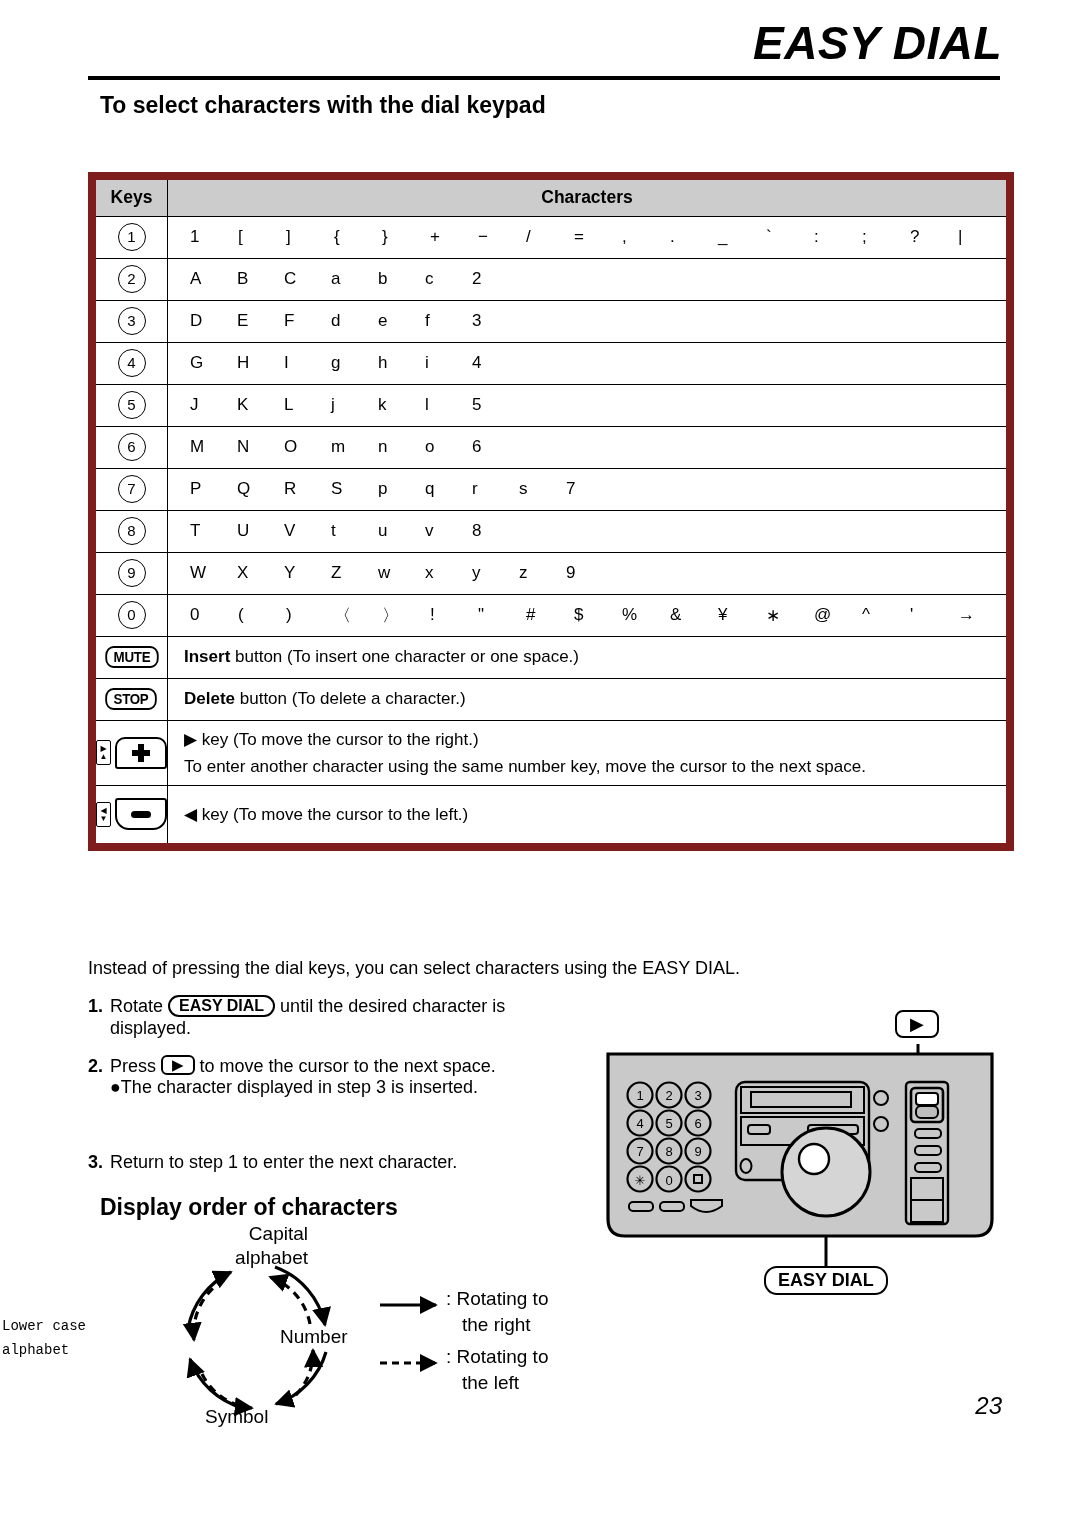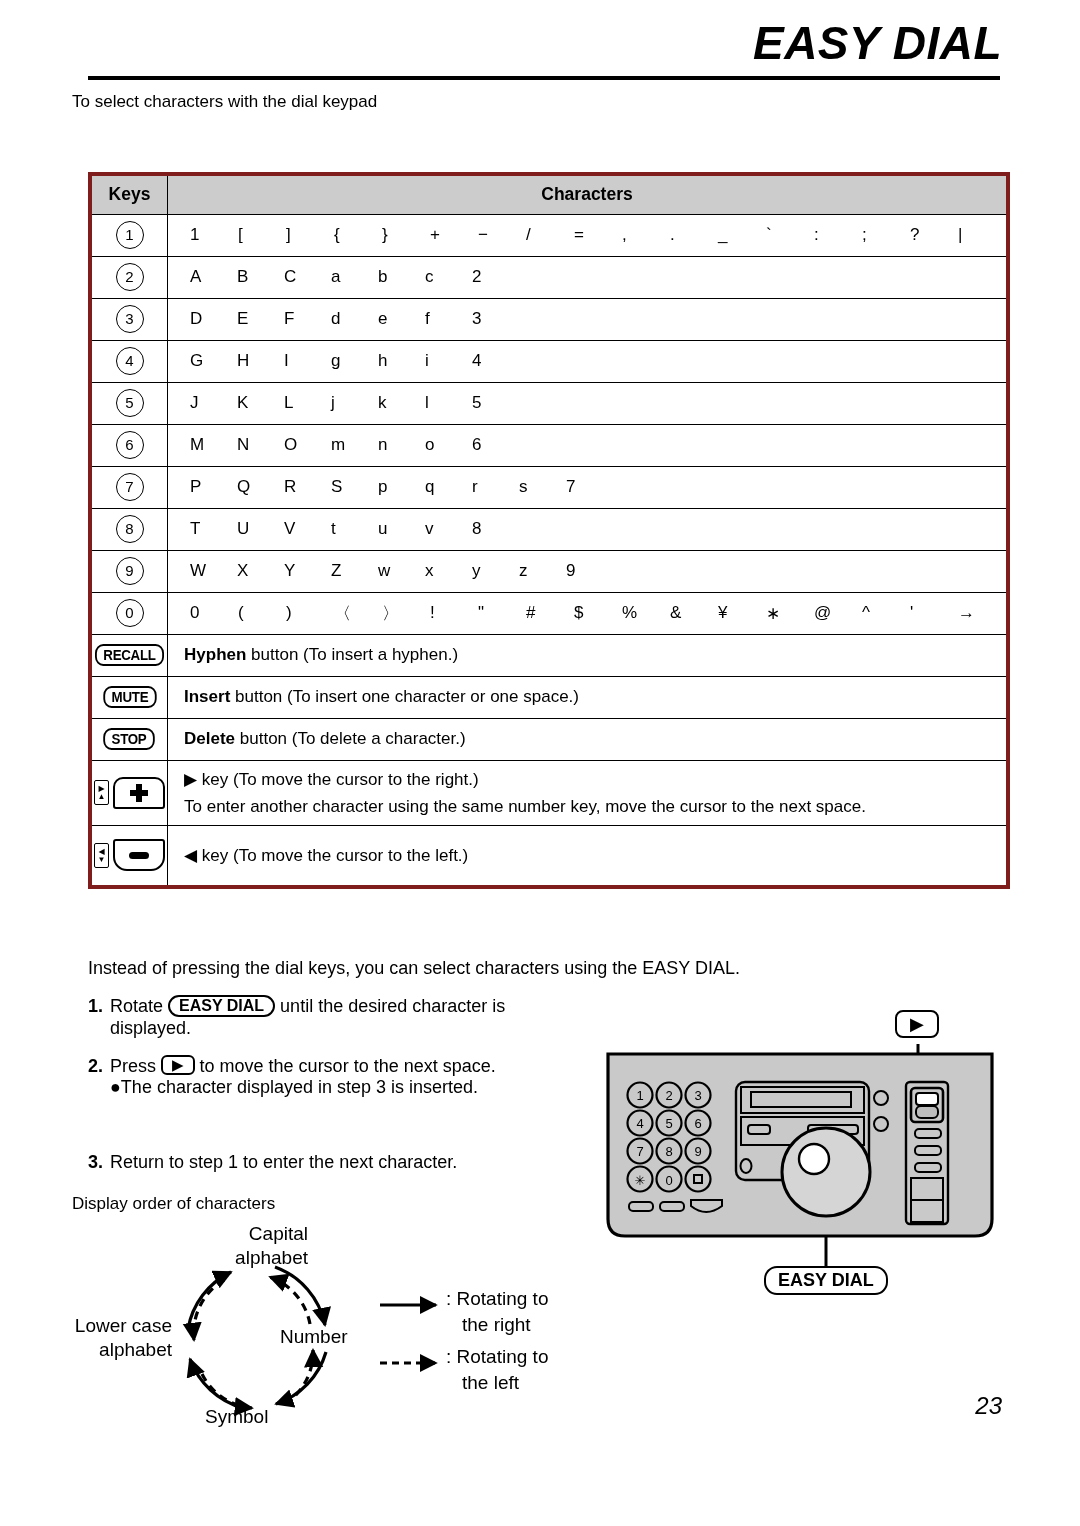--- a/index.html
+++ b/index.html
@@ -20,33 +20,33 @@
     font-size:46px; font-weight:bold; font-style:italic;
     letter-spacing:0.5px;
   }
   .hdr-rule {
     position:absolute; left:88px; top:76px; width:912px; height:4px;
     background:#000;
   }
 
   
   .h2 {
-    position:absolute; left:72px;
-    font-size:17px; font-weight:normal;
+    position:absolute; left:100px;
+    font-size:23px; font-weight:bold;
   }
   .para {
     position:absolute; left:88px;
     font-size:18px;
   }
 
   
   .tbl {
     position:absolute; left:88px; top:172px;
     width:912px;
-    border:4px solid #7f1d1d;
+    border:8px solid #7f1d1d;
     border-collapse:collapse;
   }
   .tbl td, .tbl th {
     border:1px solid #000;
     padding:0;
     vertical-align:middle;
   }
   .tbl .hd {
     background:#cccccc;
     font-size:17.5px; font-weight:bold;
@@ -330,24 +330,20 @@
               <span>¥</span>
               <span>∗</span>
               <span>@</span>
               <span>^</span>
               <span>'</span>
               <span>→</span>
             </div>
           </td>
         </tr>
         <tr>
-          <td class="key-cell"><span class="btnkey">RECALL</span></td>
-          <td class="desc-cell"><b>Hyphen</b><span> button (To insert a hyphen.)</span></td>
-        </tr>
-        <tr>
           <td class="key-cell"><span class="btnkey">MUTE</span></td>
           <td class="desc-cell"><b>Insert</b><span> button (To insert one character or one space.)</span></td>
         </tr>
         <tr>
           <td class="key-cell"><span class="btnkey">STOP</span></td>
           <td class="desc-cell"><b>Delete</b><span> button (To delete a character.)</span></td>
         </tr>
         <tr>
           <td class="navcell"><span class="navwrap">
               <span class="navsmall">
@@ -411,21 +407,21 @@
       <path d="M 201,176 A 62,62 0 0 0 229,122" fill="none" stroke="#000" stroke-width="3.2" stroke-dasharray="8,6" marker-end="url(#ahd)"></path>
       <path d="M 226,96 A 62,62 0 0 0 186,49" fill="none" stroke="#000" stroke-width="3.2" stroke-dasharray="8,6" marker-end="url(#ahd)"></path>
     </svg>
 
     <div style="position:absolute; left:114px; top:-6px; text-align:right; width:110px; font-size:19px; line-height:24px;">
       <div>Capital</div>
       <div>alphabet</div>
     </div>
     <div style="position:absolute; left:196px; top:98px; font-size:19px;">Number</div>
     <div style="position:absolute; left:121px; top:178px; font-size:19px;">Symbol</div>
-    <div style="position:absolute; left:-82px; top:86px; text-align:right; width:170px; font-size:19px; line-height:24px;">
+    <div style="position:absolute; left:-82px; top:86px; text-align:left; width:170px; font-size:14px; line-height:24px;font-family:Liberation Mono, monospace;">
       <div>Lower case</div>
       <div>alphabet</div>
     </div>
   </div>
 
   <div class="diagram" style="left:378px; top:1286px; width:230px; height:120px;">
     <svg width="72" height="18" style="position:absolute; left:0; top:10px;">
       <defs>
         <marker id="lah" markerWidth="7" markerHeight="7" refX="5.4" refY="3" orient="auto">
           <path d="M0,0 L6,3 L0,6 Z" fill="#000"></path>

